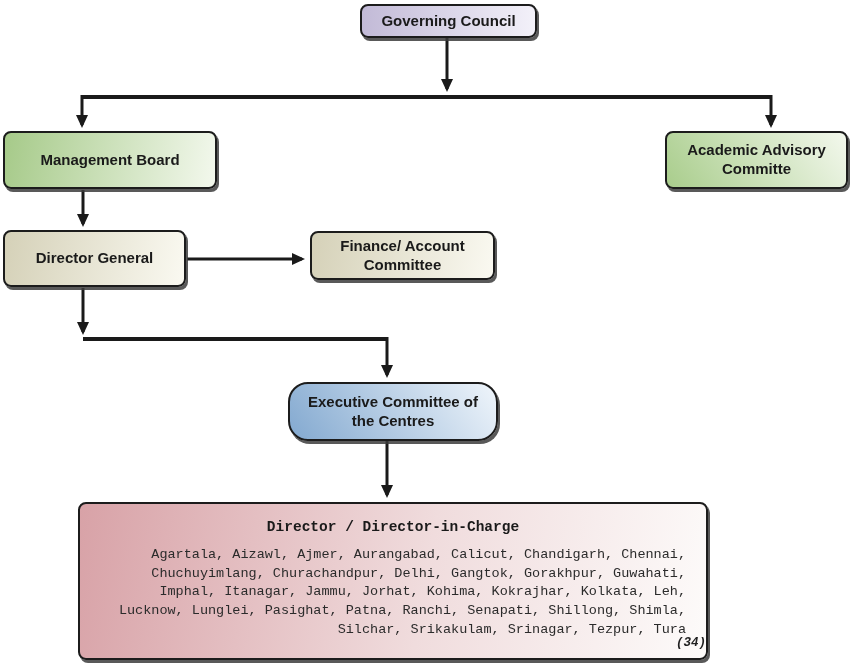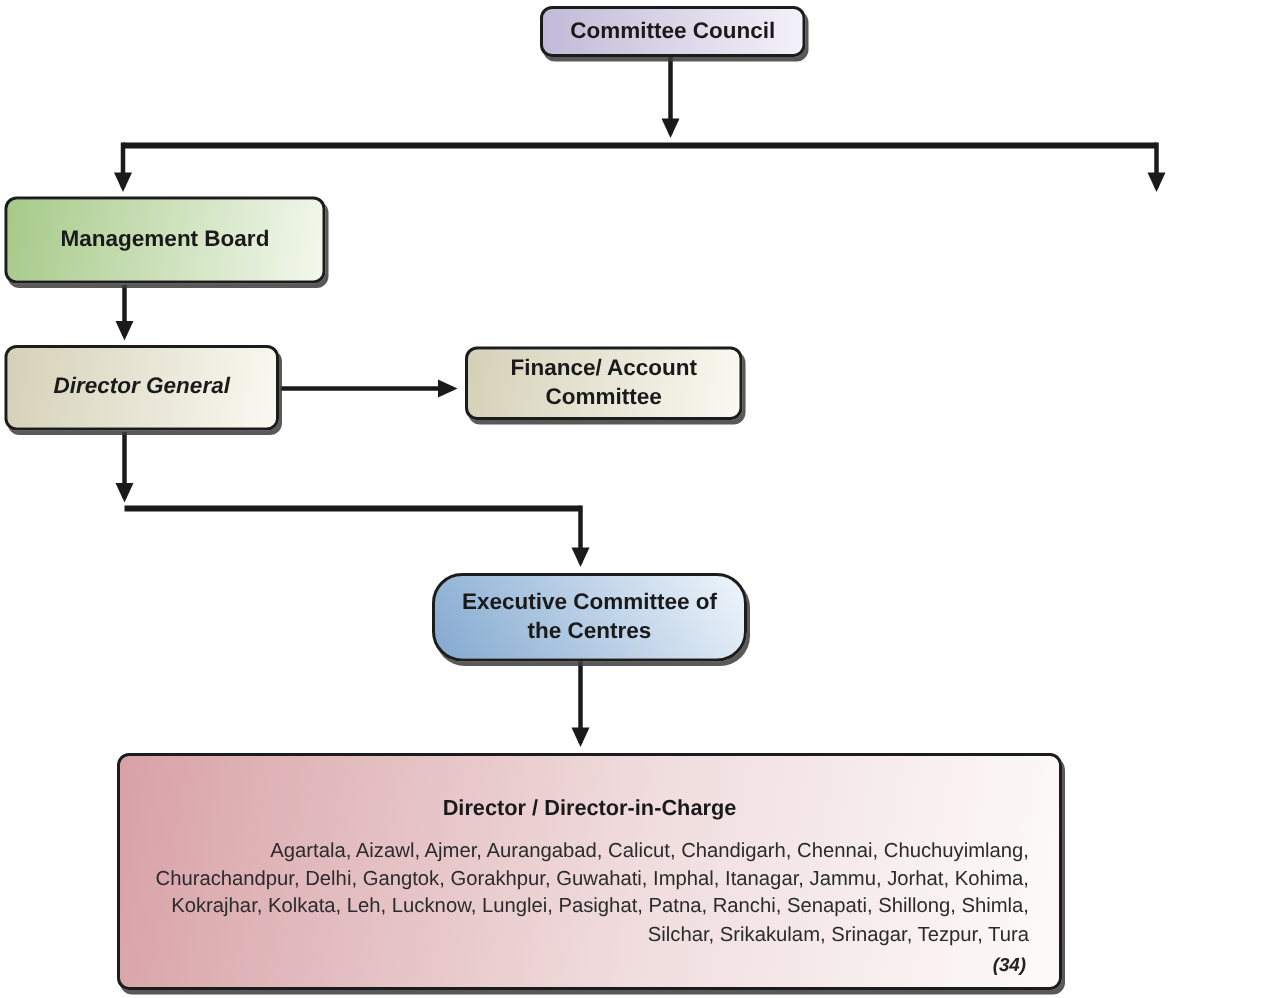--- a/index.html
+++ b/index.html
@@ -38,49 +38,50 @@
     color: #1a1a1a;
     padding: 2px 8px;
   }
   .node-gc   { left: 360px; top: 4px;   width: 177px; height: 34px;
                background: linear-gradient(90deg, #c2bad7 0%, #f3f1f9 100%); }
   .node-mb   { left: 3px;   top: 131px; width: 214px; height: 58px;
                background: linear-gradient(100deg, #a6ca89 0%, #f3f8ed 100%); }
   .node-aac  { left: 665px; top: 131px; width: 183px; height: 58px;
                background: linear-gradient(55deg, #a9cd8c 0%, #f3f8ed 100%); }
   .node-dg   { left: 3px;   top: 230px; width: 183px; height: 57px;
-               background: linear-gradient(100deg, #d5d1b8 0%, #faf9f1 100%); font-style: italic; }
+               background: linear-gradient(100deg, #d5d1b8 0%, #faf9f1 100%); }
   .node-fin  { left: 310px; top: 231px; width: 185px; height: 49px;
                background: linear-gradient(100deg, #d5d1b8 0%, #faf9f1 100%); }
   .node-exec { left: 288px; top: 382px; width: 210px; height: 59px;
                background: linear-gradient(55deg, #83a9d0 0%, #eff5fb 100%); border-radius: 20px; }
   .node-dir  { left: 78px;  top: 502px; width: 630px; height: 158px;
                background: linear-gradient(100deg, #d8a2a7 0%, #f0dcdd 55%, #fdfbfa 100%);
                display: block;
                font-weight: normal;
-               padding: 22px 14px;
+               padding: 10px 14px;
+               font-family: Liberation Mono, monospace;
   }
   .dir-title {
     font-weight: bold;
     font-size: 14.5px;
     text-align: center;
     color: #1a1a1a;
     margin-top: 4px;
     margin-bottom: 10px;
   }
   .dir-cities {
     font-size: 13.5px;
     line-height: 1.38;
     text-align: right;
     color: #2b2b2b;
     padding: 0 6px;
   }
   .dir-count {
     position: absolute;
-    right: 22px;
+    right: 0;
     bottom: 6px;
     font-size: 12.5px;
     font-weight: bold;
     font-style: italic;
     color: #222222;
   }
 </style>
 </head>
 <body>
 
@@ -105,27 +106,30 @@
     <line x1="187" y1="259" x2="302" y2="259" stroke="#1a1a1a" stroke-width="3" marker-end="url(#arrow)"></line>
 
     <line x1="83" y1="288" x2="83" y2="332" stroke="#1a1a1a" stroke-width="3" marker-end="url(#arrow)"></line>
     <line x1="83" y1="339" x2="387" y2="339" stroke="#1a1a1a" stroke-width="4"></line>
     <line x1="387" y1="337" x2="387" y2="375" stroke="#1a1a1a" stroke-width="3" marker-end="url(#arrow)"></line>
 
     <line x1="387" y1="441" x2="387" y2="495" stroke="#1a1a1a" stroke-width="3" marker-end="url(#arrow)"></line>
   </svg>
 
   <div class="node node-gc">
-    <span>Committee Council</span>
+    <span>Governing Council</span>
   </div>
 
   <div class="node node-mb">
     <span>Management Board</span>
   </div>
 
+  <div class="node node-aac">
+    <span>Academic Advisory Committe</span>
+  </div>
 
   <div class="node node-dg">
     <span>Director General</span>
   </div>
 
   <div class="node node-fin">
     <span>Finance/ Account Committee</span>
   </div>
 
   <div class="node node-exec">

